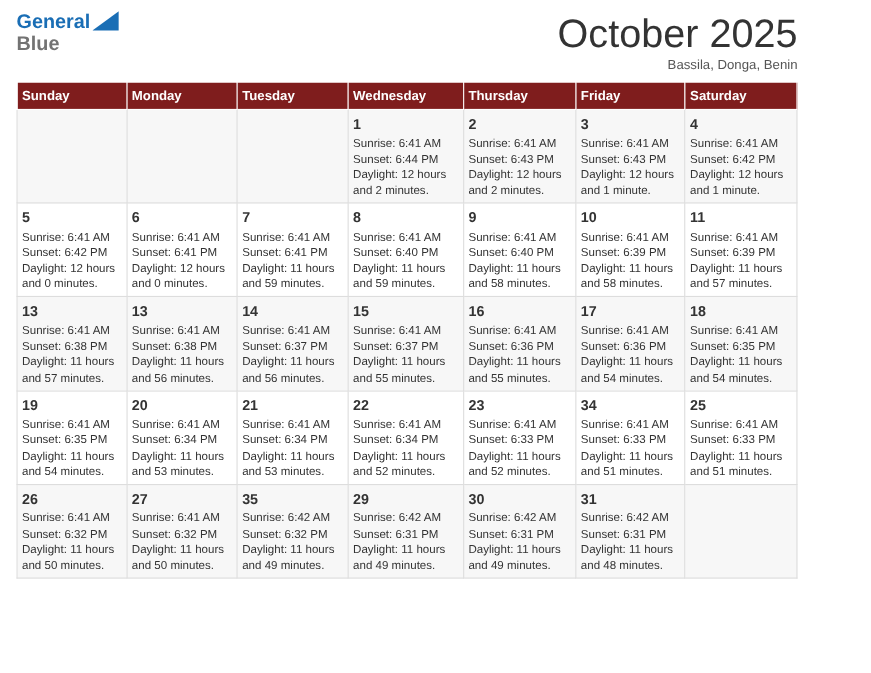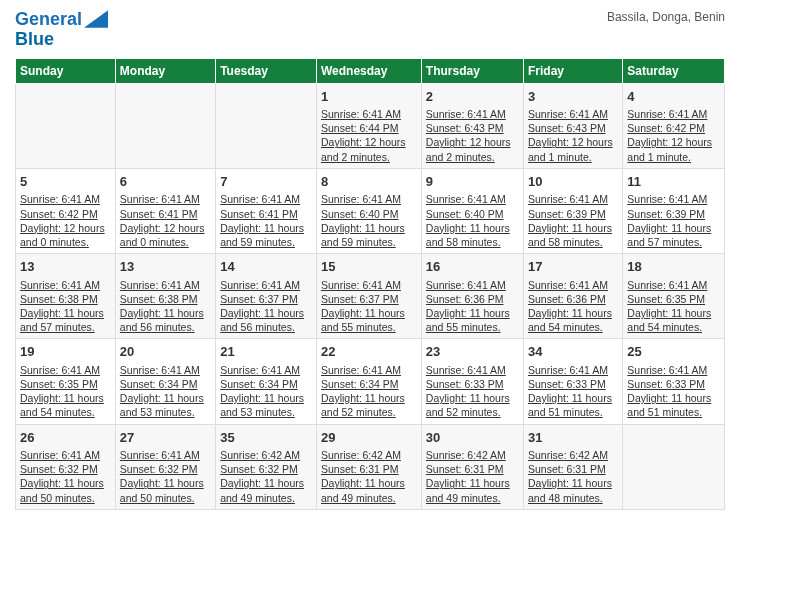--- a/index.html
+++ b/index.html
@@ -40,21 +40,21 @@
     .location {
       font-size: 12px;
       color: #555;
     }
     table {
       width: 100%;
       border-collapse: collapse;
       font-size: 11px;
     }
     thead tr th {
-      background-color: #15803d;
+      background-color: #7f1d1d;
       color: #fff;
       padding: 5px 4px;
       text-align: left;
       font-size: 12px;
       font-weight: bold;
       border: 1px solid #fff;
     }
     tbody tr td {
       vertical-align: top;
       padding: 4px 4px;
@@ -70,21 +70,20 @@
     }
     .day-num {
       font-size: 13px;
       font-weight: bold;
       display: block;
       margin-bottom: 2px;
     }
     .day-info {
       font-size: 10.5px;
       color: #333;
-      text-decoration: underline;
     }
     .empty-cell {
       background: #fff !important;
     }
     tbody tr:nth-child(odd) .empty-cell {
       background: #f7f7f7 !important;
     }
   </style>
 </head>
 <body>
@@ -94,24 +93,25 @@
     <div class="logo">
       <div>
         <div style="display:flex;align-items:center;">
           <div style="font-size:18px;font-weight:bold;color:#1a6eb5;line-height:1.1;">
             General
           </div>
           <svg class="logo-icon" viewBox="0 0 30 22" xmlns="http://www.w3.org/2000/svg">
             <polygon points="0,22 30,0 30,22" fill="#1a6eb5"></polygon>
           </svg>
         </div>
-        <div style="font-size:18px;font-weight:bold;color:#0369a1;line-height:1.1;">Blue</div>
+        <div style="font-size:18px;font-weight:bold;color:#737373;line-height:1.1;">Blue</div>
       </div>
     </div>
     <div class="title-block">
+      <div class="month-title">October 2025</div>
       <div class="location">Bassila, Donga, Benin</div>
     </div>
   </div>
 
   <table>
     <thead>
       <tr>
       <th>Sunday</th>
           <th>Monday</th>
           <th>Tuesday</th>

